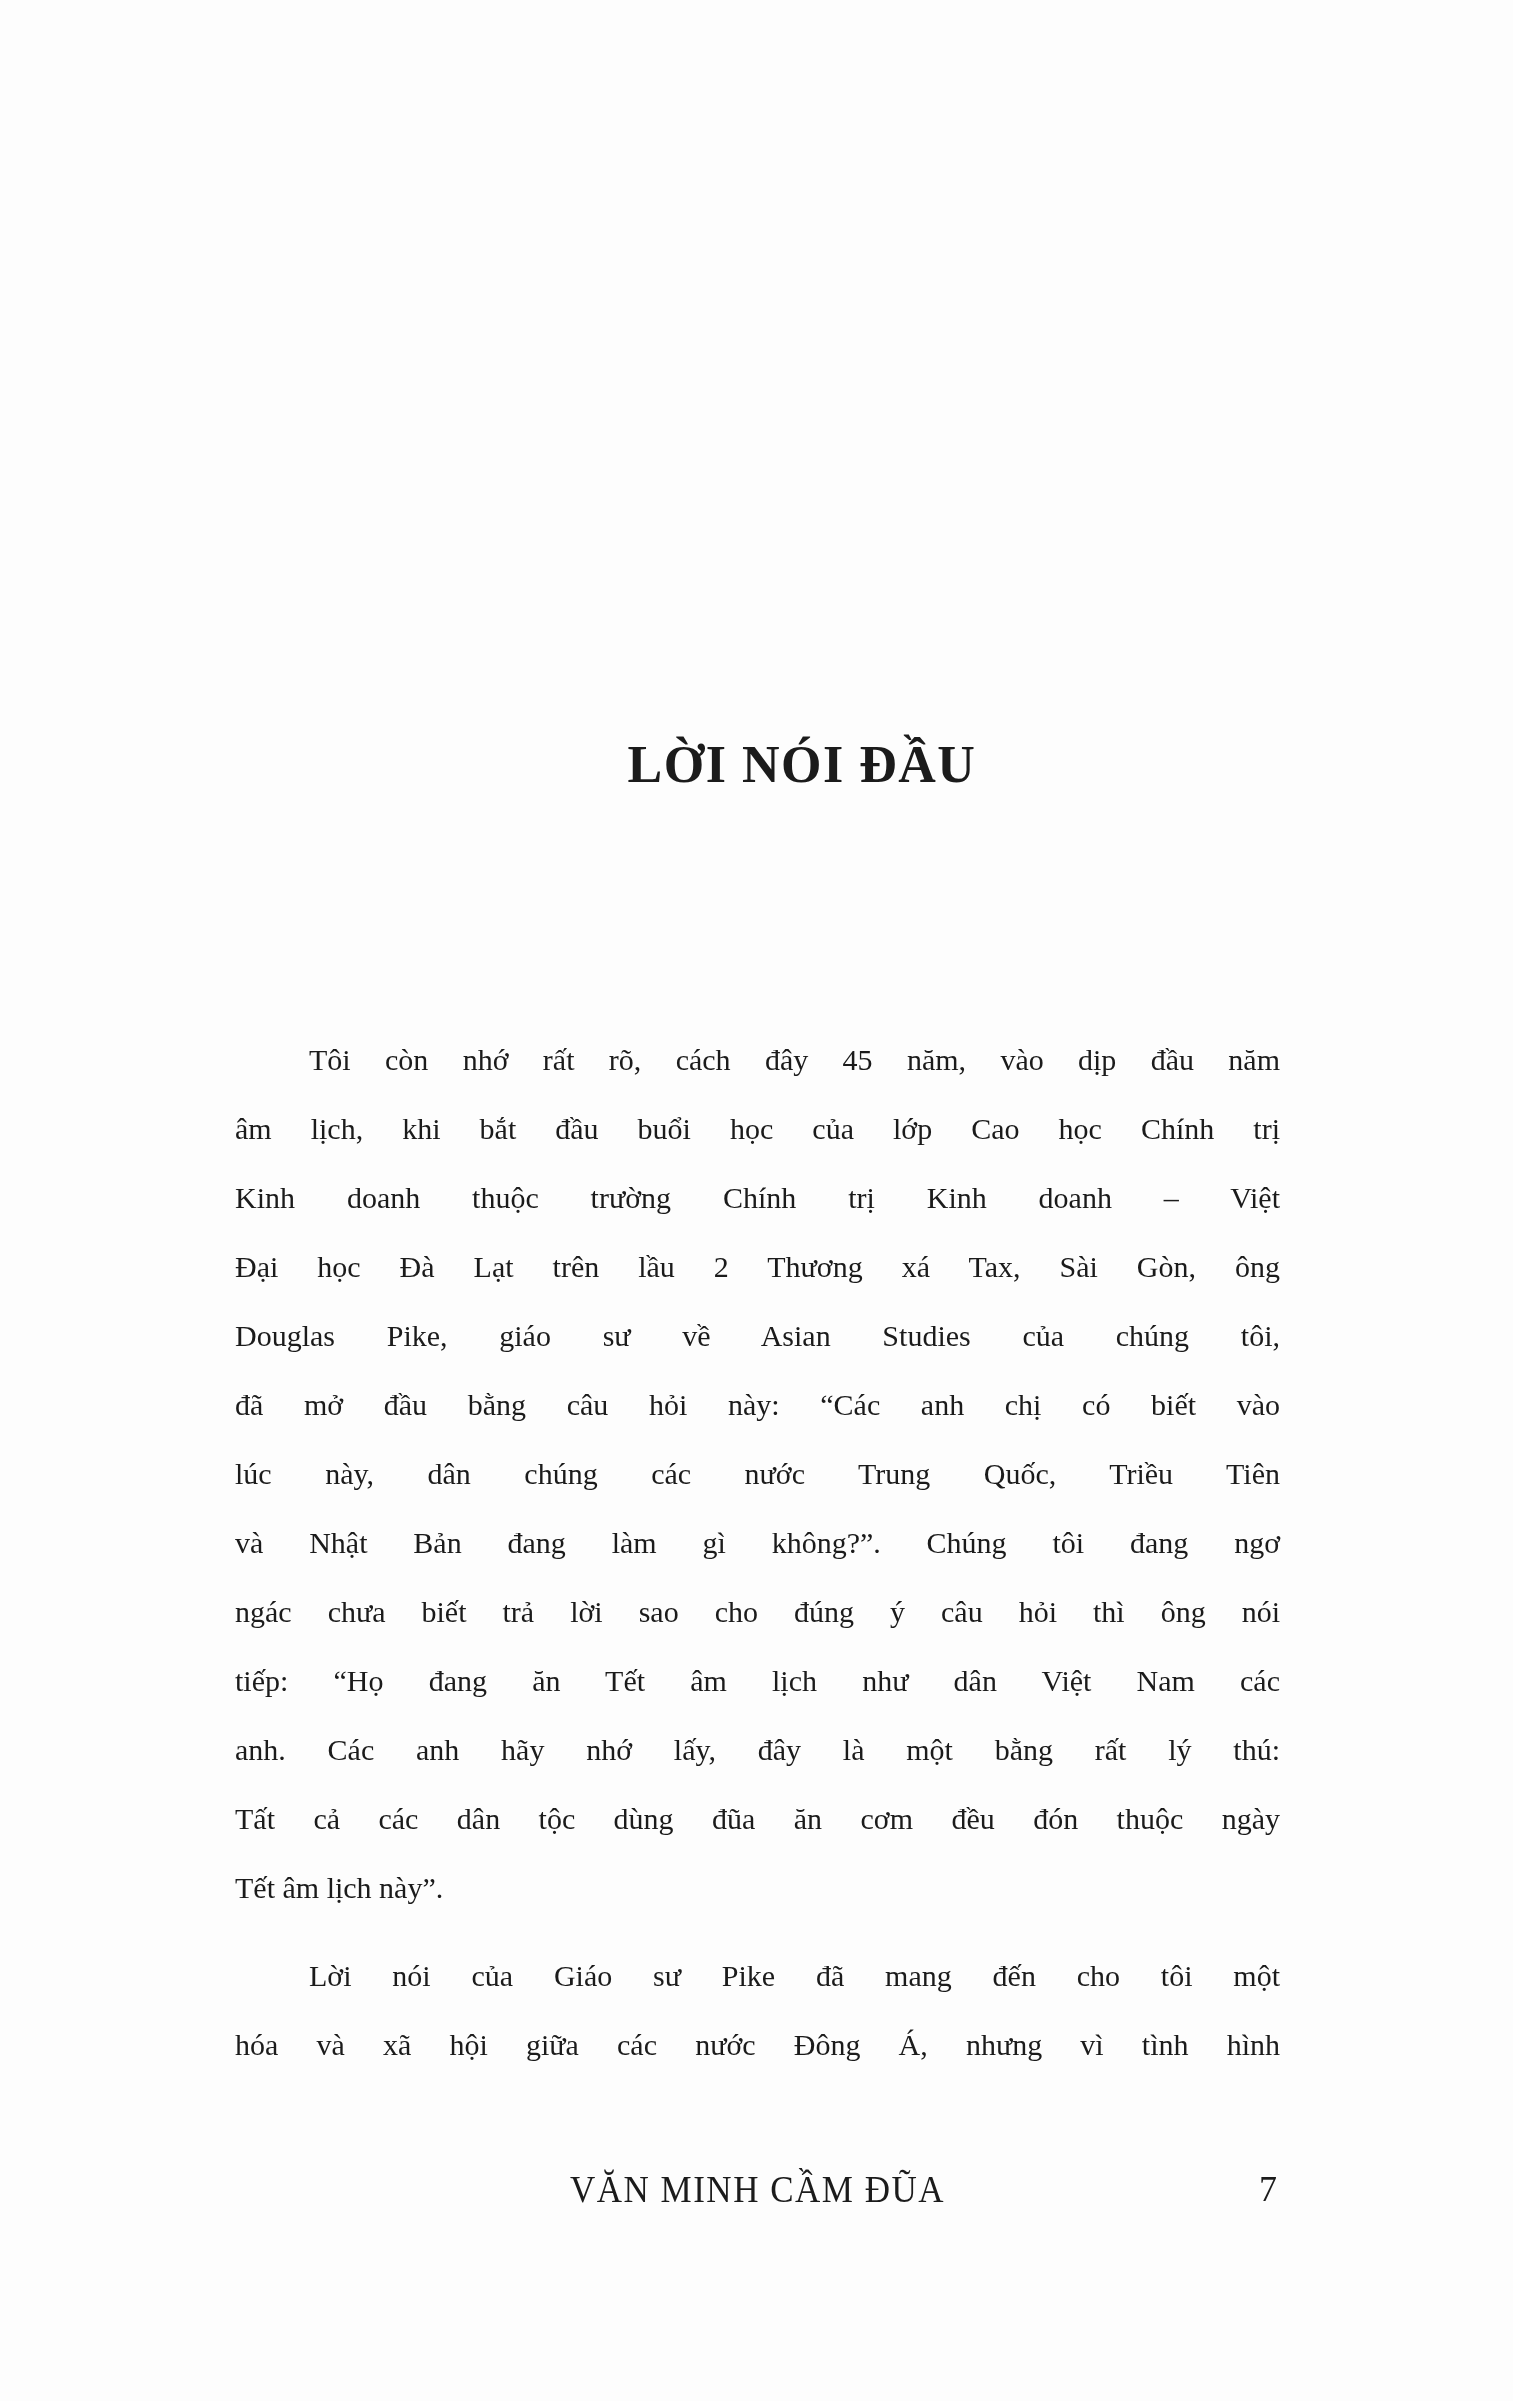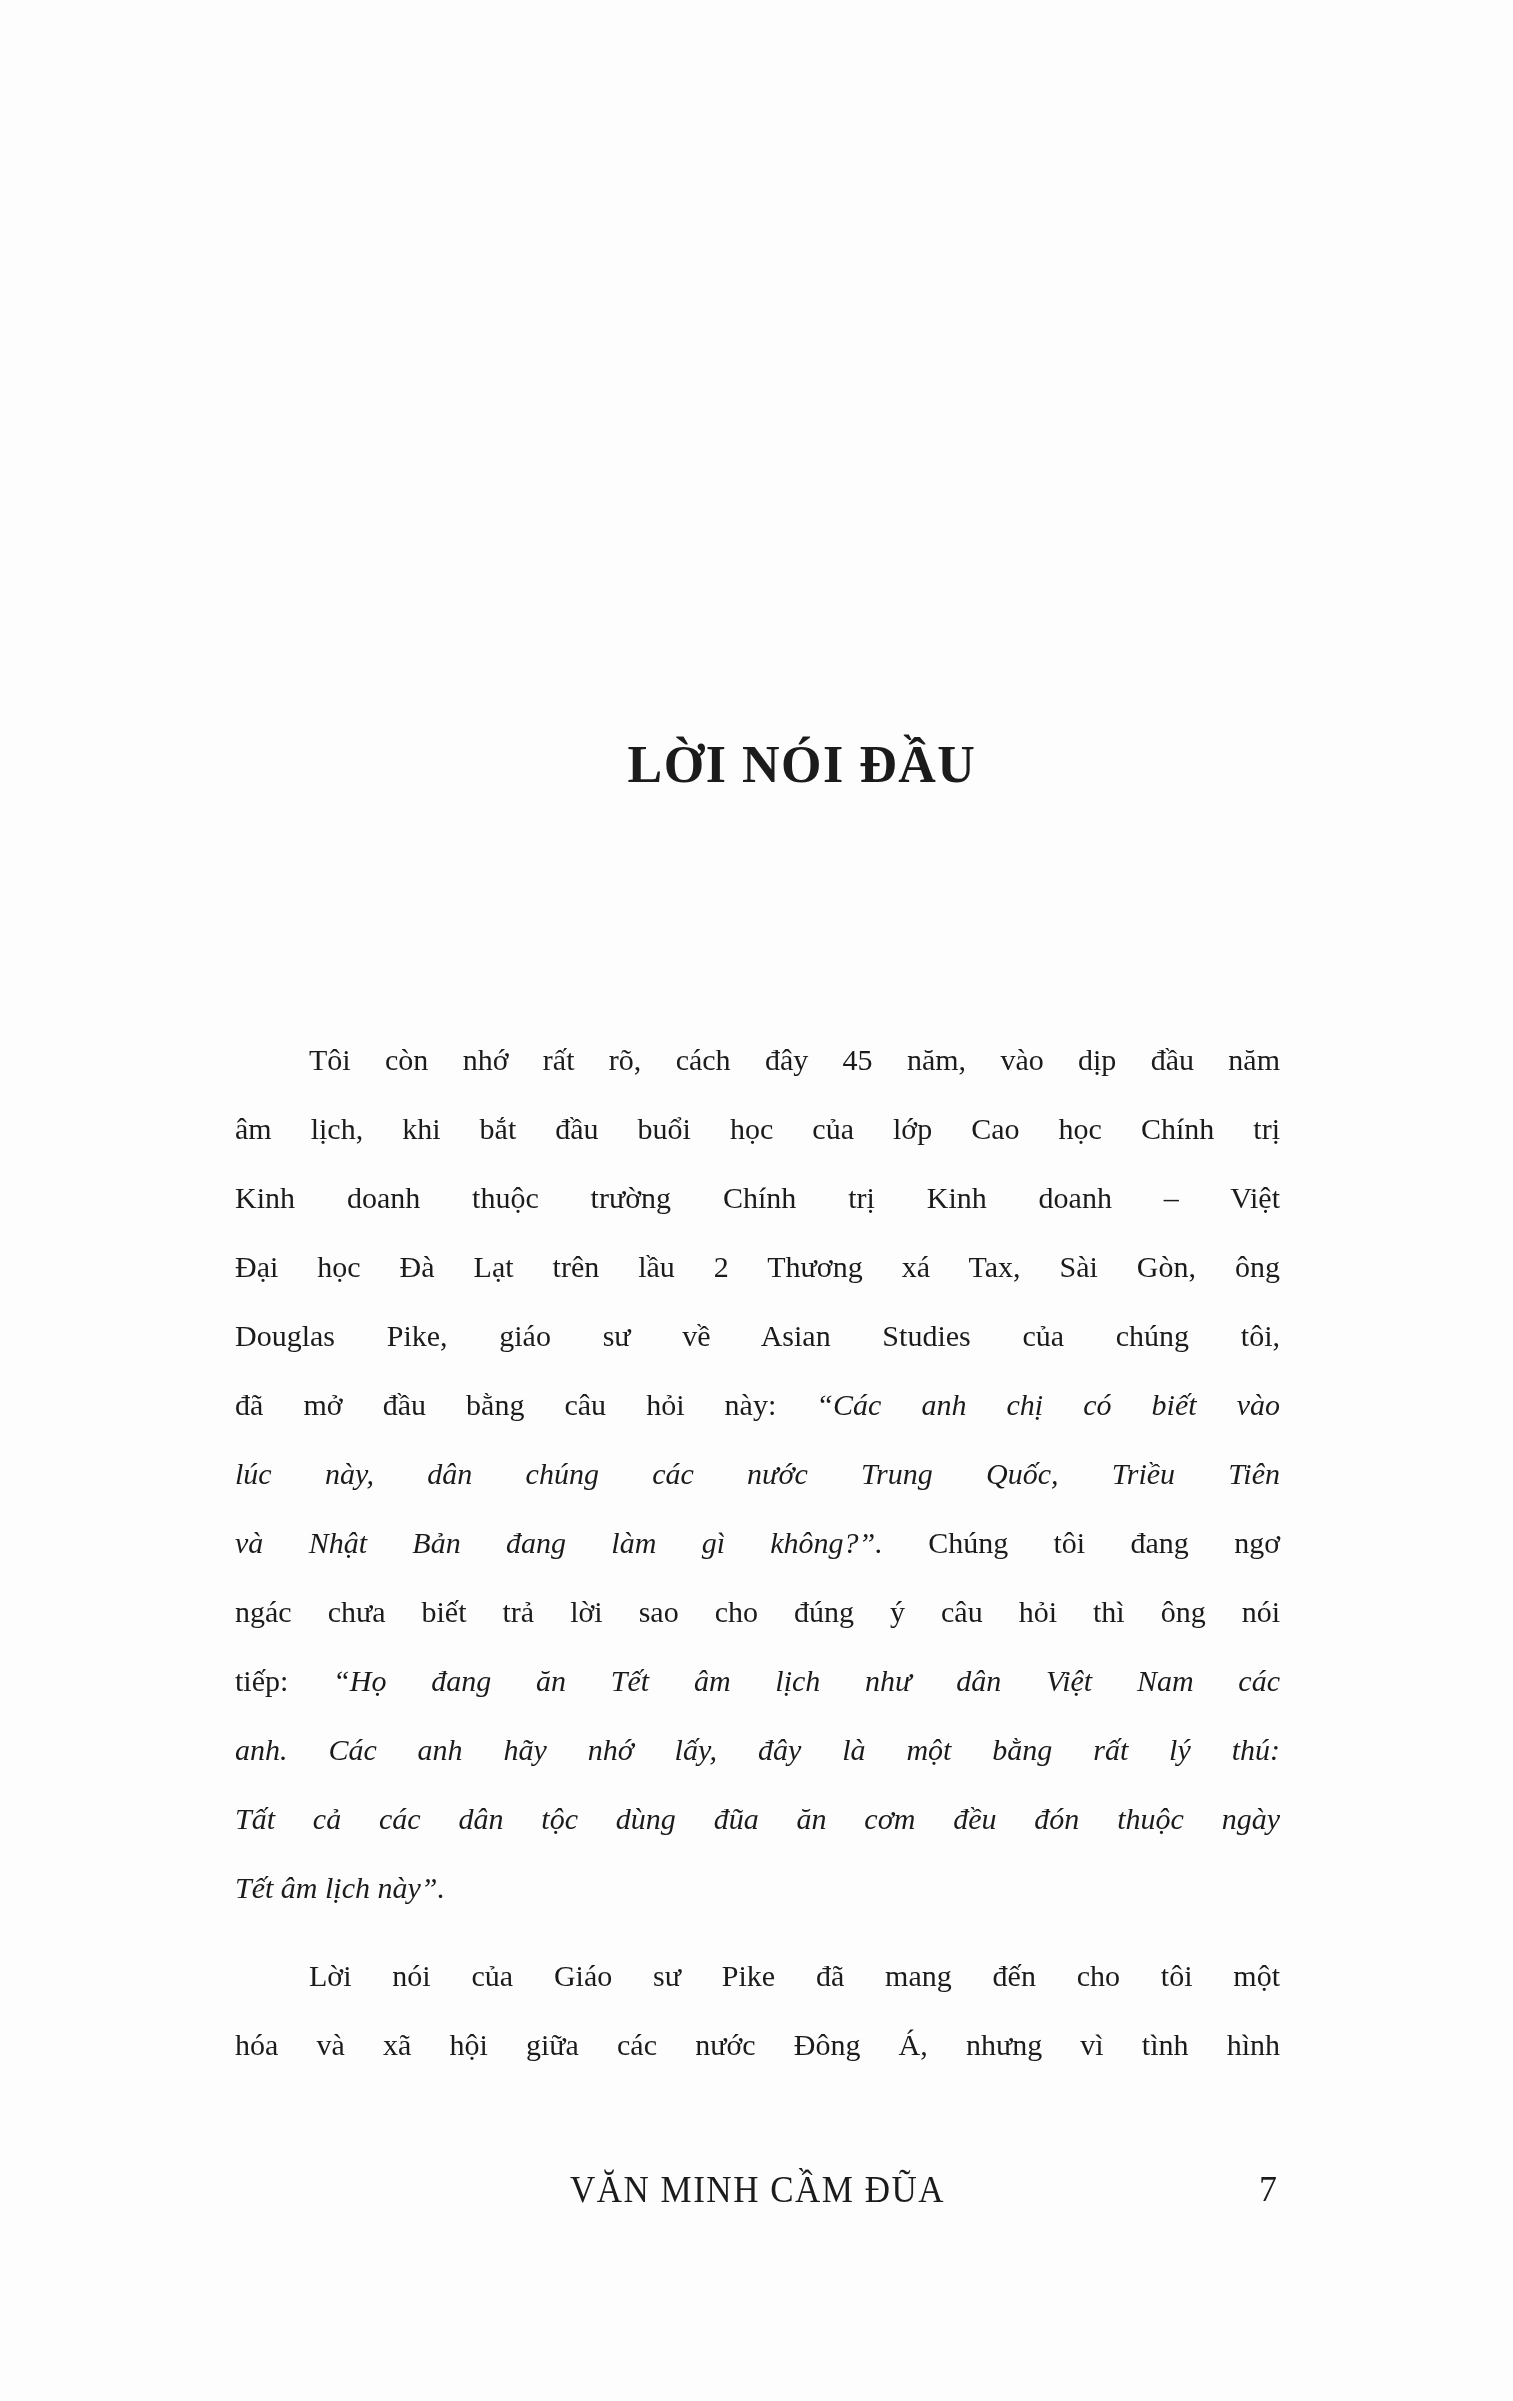--- a/index.html
+++ b/index.html
@@ -47,21 +47,20 @@
     text-align: left;
     text-align-last: left;
   }
   .line.indent {
     padding-left: 74px;
   }
   .line.para-gap {
     margin-top: 19px;
   }
   .it {
-    font-style: italic;
   }
   .footer {
     position: absolute;
     left: 235px;
     top: 2166px;
     width: 1045px;
     height: 47px;
     line-height: 47px;
     font-size: 35px;
   }

